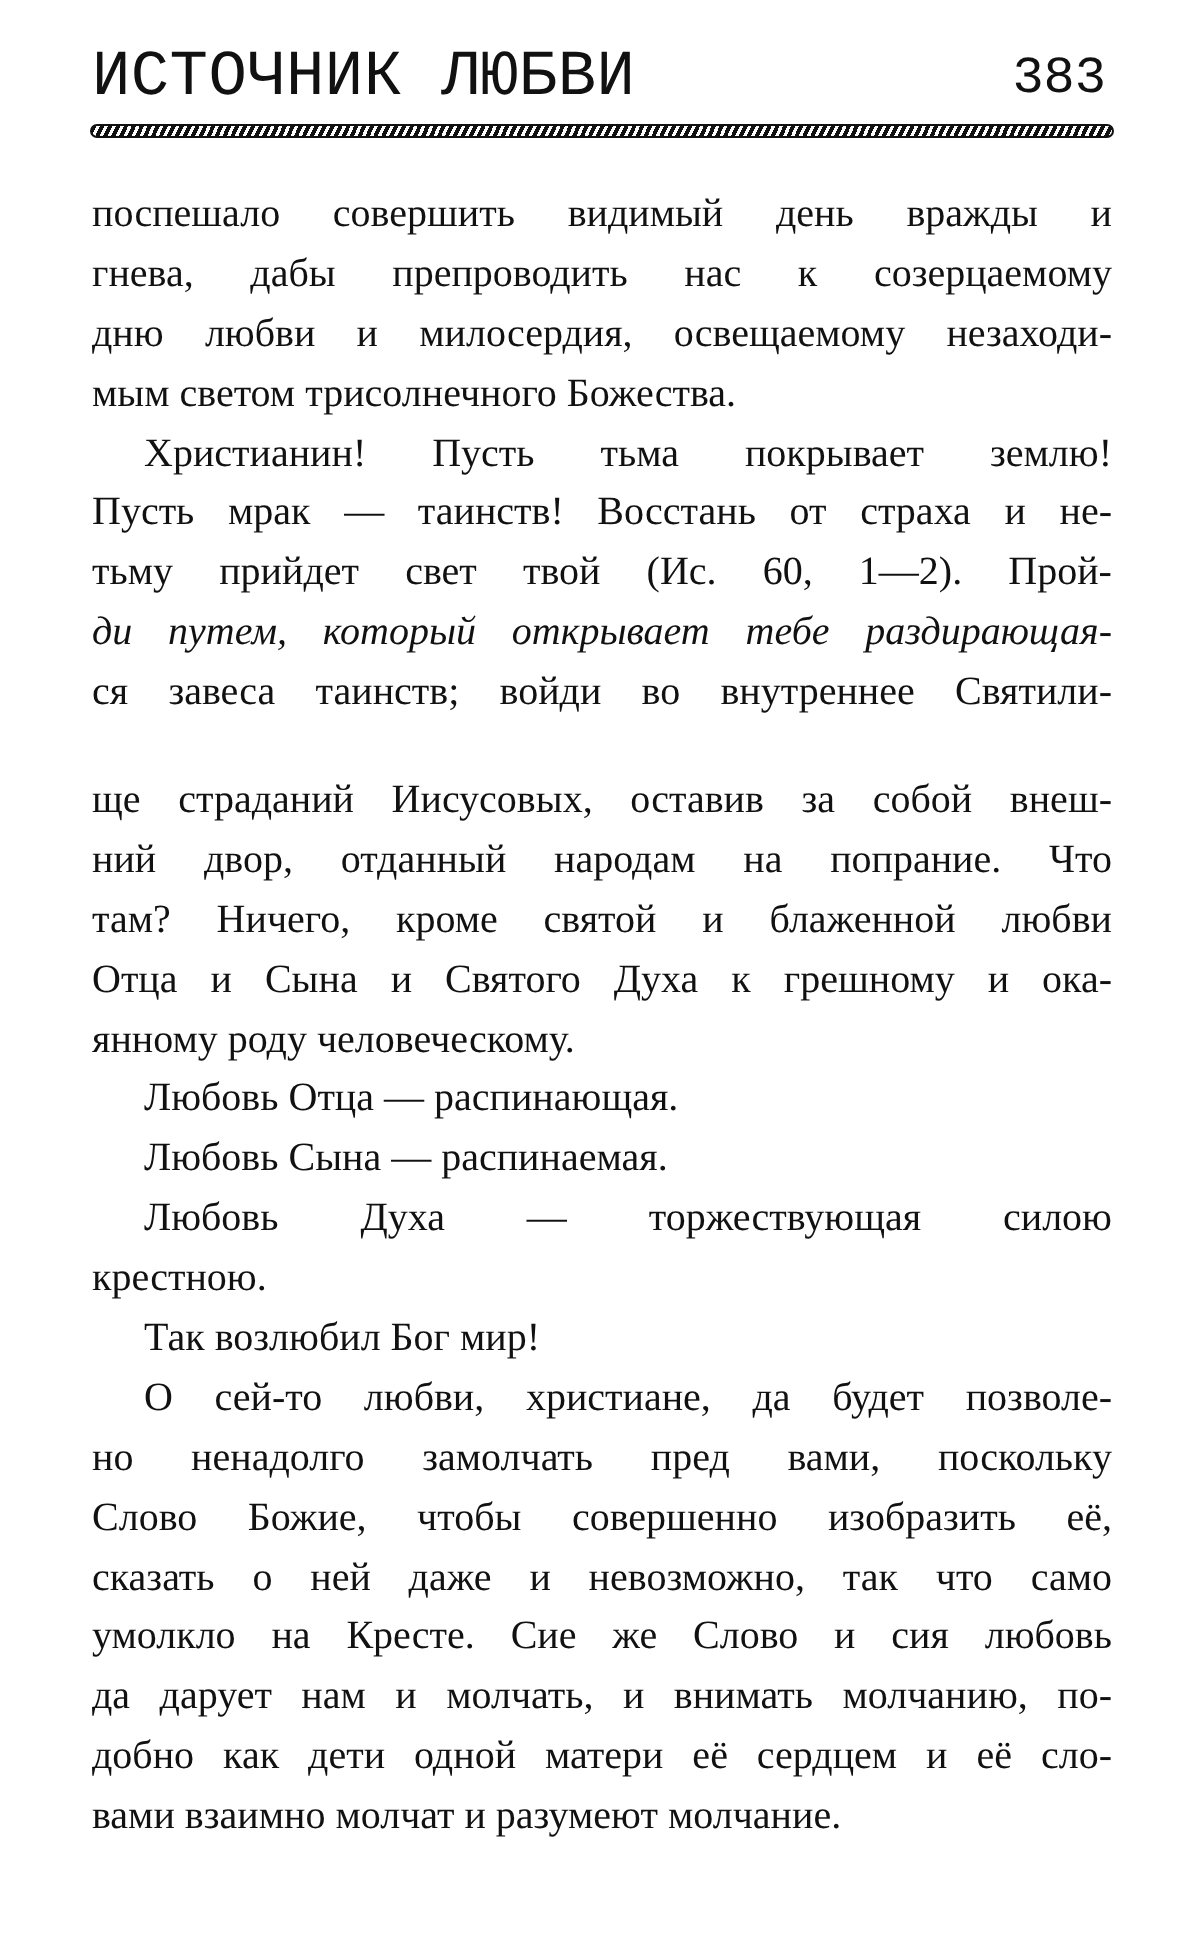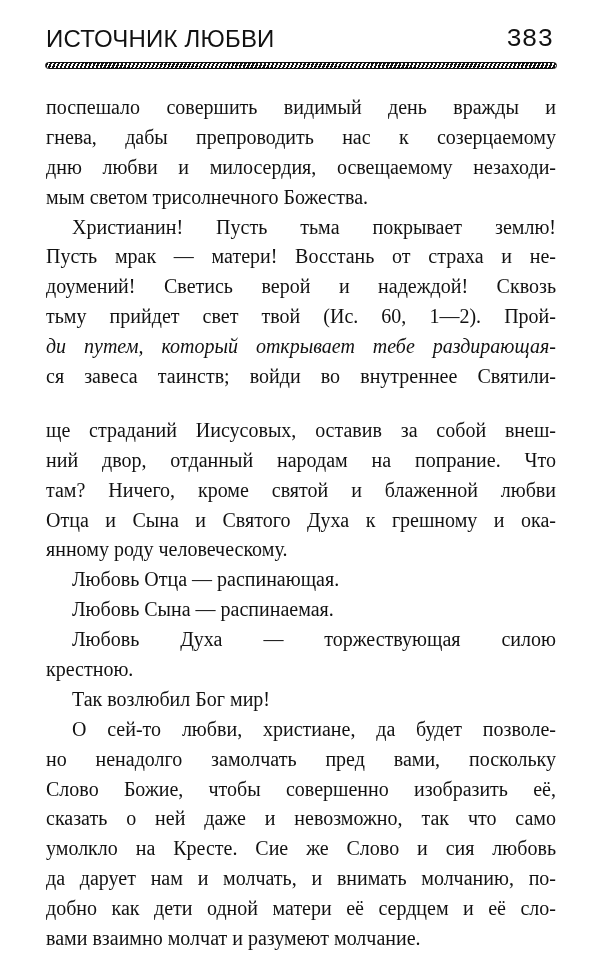--- a/index.html
+++ b/index.html
@@ -25,22 +25,22 @@
     position: absolute;
     left: 0;
     top: 22px;
     width: 510px;
     height: 34px;
   }
   .running-title {
     position: absolute;
     left: 0;
     top: 2px;
-    font-family: Liberation Sans, sans-serif;
-    font-size: 24px;
+    font-family: Liberation Mono, monospace;
+    font-size: 32px;
     letter-spacing: 0.2px;
     line-height: 30px;
     white-space: nowrap;
   }
   .page-number {
     position: absolute;
     right: 3px;
     top: 2px;
     font-family: Liberation Mono, monospace;
     font-size: 26px;
@@ -98,22 +98,21 @@
     <span class="running-title">ИСТОЧНИК ЛЮБВИ</span>
     <span class="page-number">383</span>
   </div>
   <div class="rope"></div>
   <div class="body-text" id="body-text">
       <div class="line" style="white-space: normal;"><span class="seg">поспешало совершить видимый день вражды и</span></div>
       <div class="line" style="white-space: normal;"><span class="seg">гнева, дабы препроводить нас к созерцаемому</span></div>
       <div class="line" style="white-space: normal;"><span class="seg">дню любви и милосердия, освещаемому незаходи-</span></div>
       <div class="line last" style="white-space: normal;"><span class="seg">мым светом трисолнечного Божества.</span></div>
       <div class="line indent" style="white-space: normal;"><span class="seg">Христианин! Пусть </span><span class="seg italic">тьма покрывает землю!</span></div>
-      <div class="line" style="white-space: normal;"><span class="seg">Пусть </span><span class="seg italic">мрак — матери! Восстань</span><span class="seg"> от страха и не-</span></div>
-      <div class="line" style="white-space: normal;"><span class="seg">доумений! </span><span class="seg italic">Светись</span><span class="seg"> верой и надеждой! Сквозь</span></div>
+      <div class="line" style="white-space: normal;"><span class="seg">Пусть </span><span class="seg italic">мрак — таинств! Восстань</span><span class="seg"> от страха и не-</span></div>
       <div class="line" style="white-space: normal;"><span class="seg">тьму </span><span class="seg italic">прийдет свет твой</span><span class="seg"> (Ис. 60, 1—2). Прой-</span></div>
       <div class="line" style="white-space: normal; font-style: italic;"><span class="seg">ди путем, который открывает тебе раздирающая-</span></div>
       <div class="line" style="white-space: normal;"><span class="seg">ся завеса таинств; войди во внутреннее Святили-</span></div>
       <div class="line" style="white-space: normal; margin-top: 24px;"><span class="seg">ще страданий Иисусовых, оставив за собой внеш-</span></div>
       <div class="line" style="white-space: normal;"><span class="seg">ний двор, отданный народам на попрание. Что</span></div>
       <div class="line" style="white-space: normal;"><span class="seg">там? Ничего, кроме святой и блаженной любви</span></div>
       <div class="line" style="white-space: normal;"><span class="seg">Отца и Сына и Святого Духа к грешному и ока-</span></div>
       <div class="line last" style="white-space: normal;"><span class="seg">янному роду человеческому.</span></div>
       <div class="line indent last" style="white-space: normal;"><span class="seg">Любовь Отца — распинающая.</span></div>
       <div class="line indent last" style="white-space: normal;"><span class="seg">Любовь Сына — распинаемая.</span></div>

